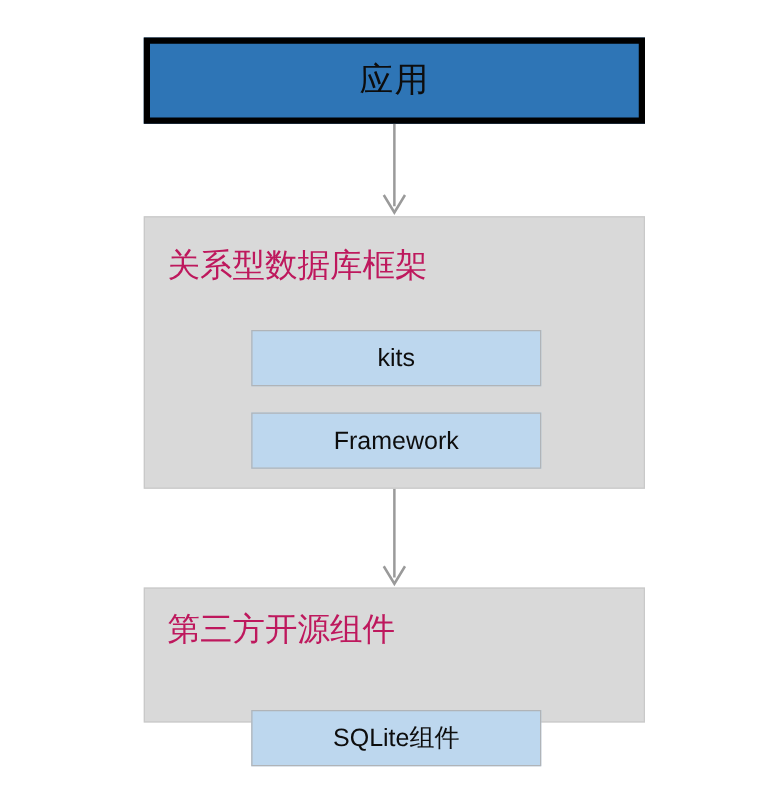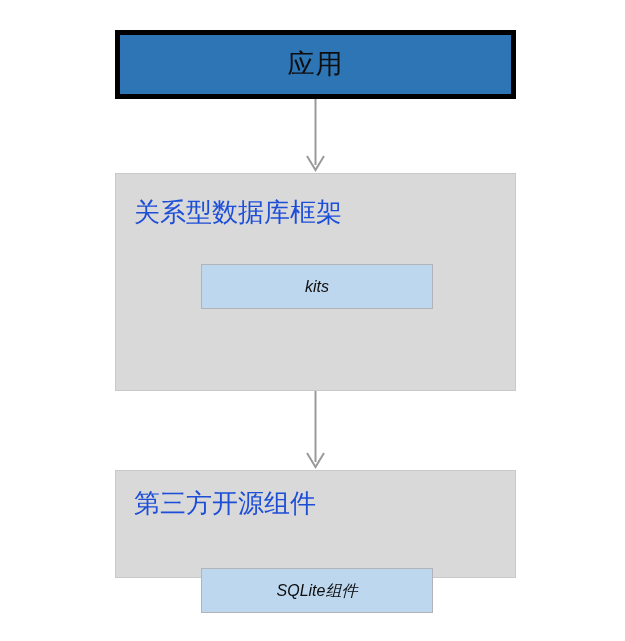--- a/index.html
+++ b/index.html
@@ -64,44 +64,43 @@
   }
   #thirdparty-node {
     left: 115px;
     top: 470px;
     width: 401px;
     height: 108px;
   }
   .group-heading {
     position: absolute;
     left: 18px;
-    color: #1d4ed8;
+    color: #be185d;
     font-size: 26px;
     line-height: 1.1;
     white-space: nowrap;
   }
   #framework-node .group-heading { top: 24px; }
   #thirdparty-node .group-heading { top: 18px; }
 
   
   .chip {
     position: absolute;
     box-sizing: border-box;
     left: 85px;
     width: 232px;
     height: 45px;
     background: #bdd7ee;
     border: 1px solid #b0b4b8;
     display: flex;
     align-items: center;
     justify-content: center;
     color: #0d0d0d;
-    font-size: 16px;
+    font-size: 20px;
     line-height: 1;
-    font-style: italic;
   }
   #chip-kits      { top: 90px; }
   #chip-framework { top: 156px; }
   #chip-sqlite    { top: 72px; margin-top: 25px; }
 
   
   .connector {
     position: absolute;
     left: 293px;
     width: 45px;
@@ -132,20 +131,23 @@
     </svg>
   </div>
 
   <div class="node group-node" id="framework-node">
     <div class="group-heading">关系型数据库框架</div>
 
     <div class="chip" id="chip-kits">
       <span>kits</span>
     </div>
 
+    <div class="chip" id="chip-framework">
+      <span>Framework</span>
+    </div>
   </div>
 
   <div class="connector" id="connector-framework-to-thirdparty">
     <svg width="45" height="79" viewBox="0 0 45 79">
       <line x1="22.5" y1="0" x2="22.5" y2="71" stroke="#9a9a9a" stroke-width="2"></line>
       <polyline points="14,62 22.5,76 31,62" fill="none" stroke="#9a9a9a" stroke-width="2"></polyline>
     </svg>
   </div>
 
   <div class="node group-node" id="thirdparty-node">

